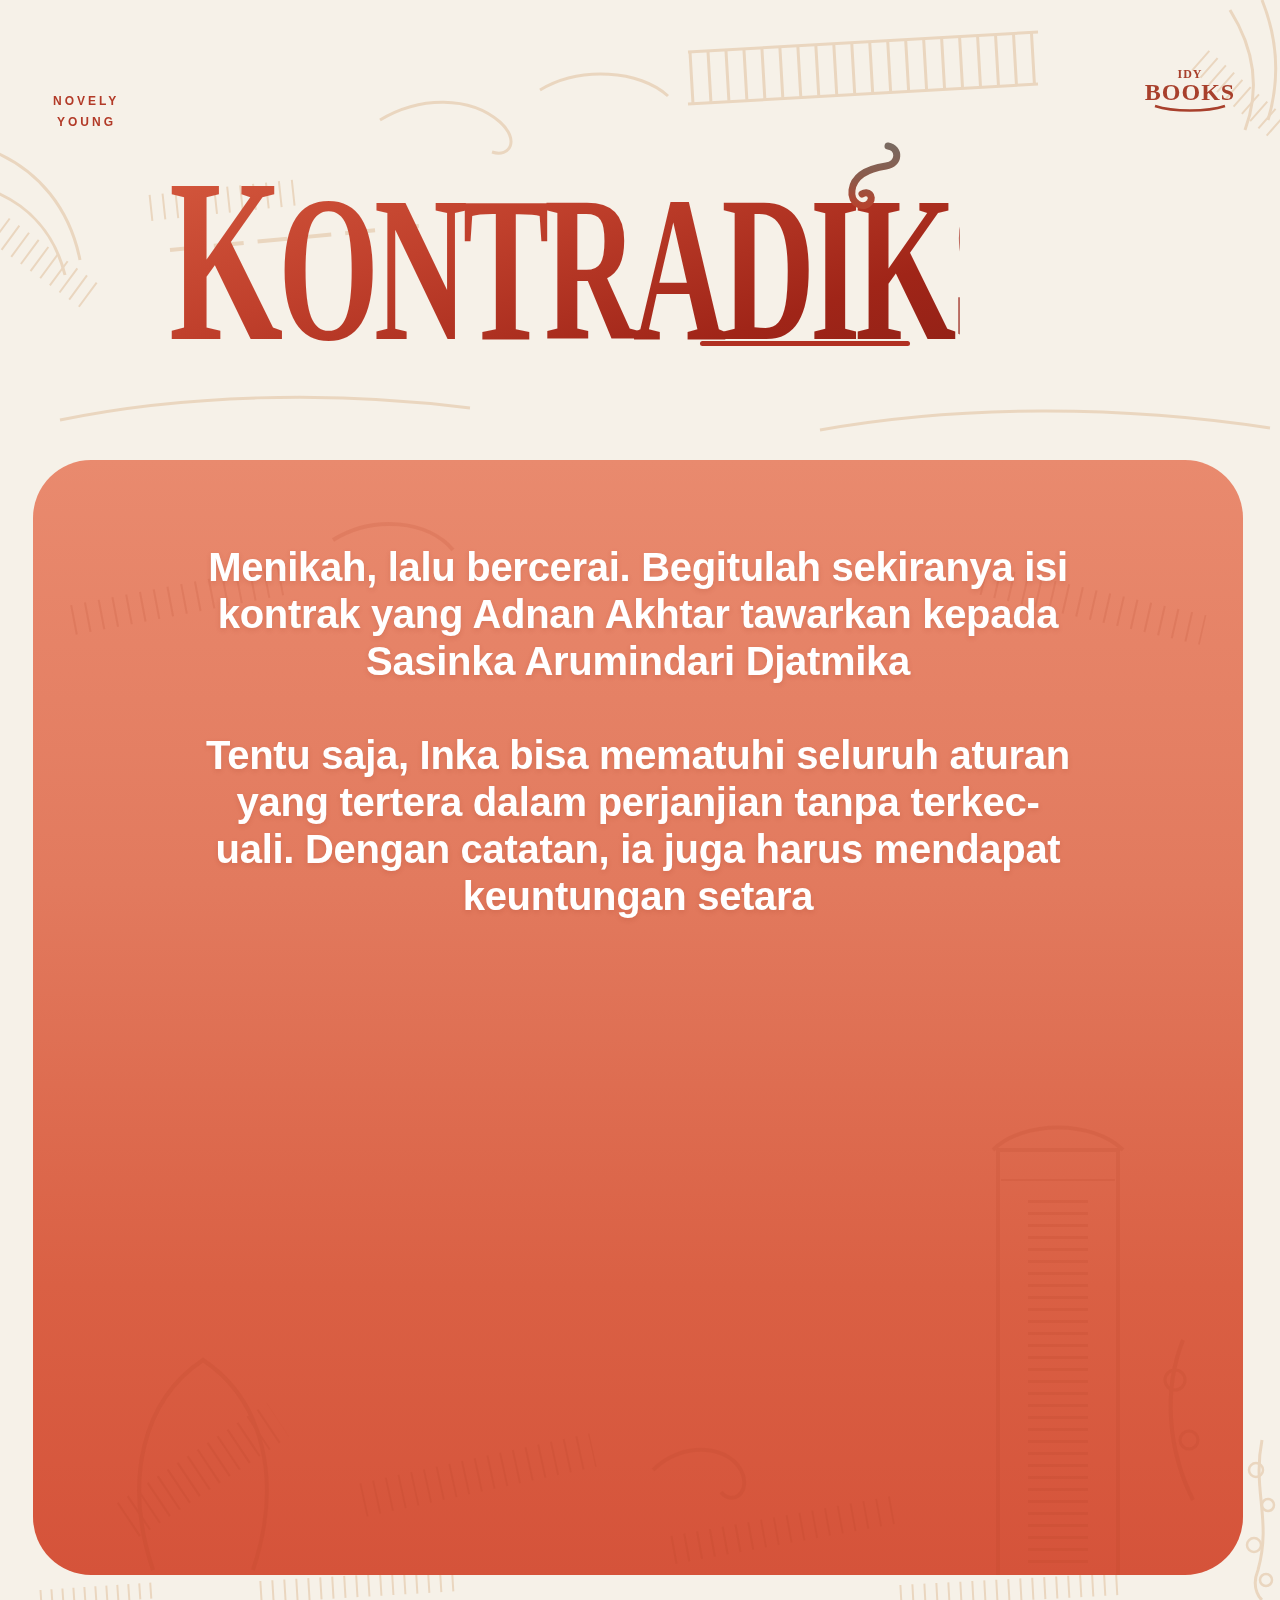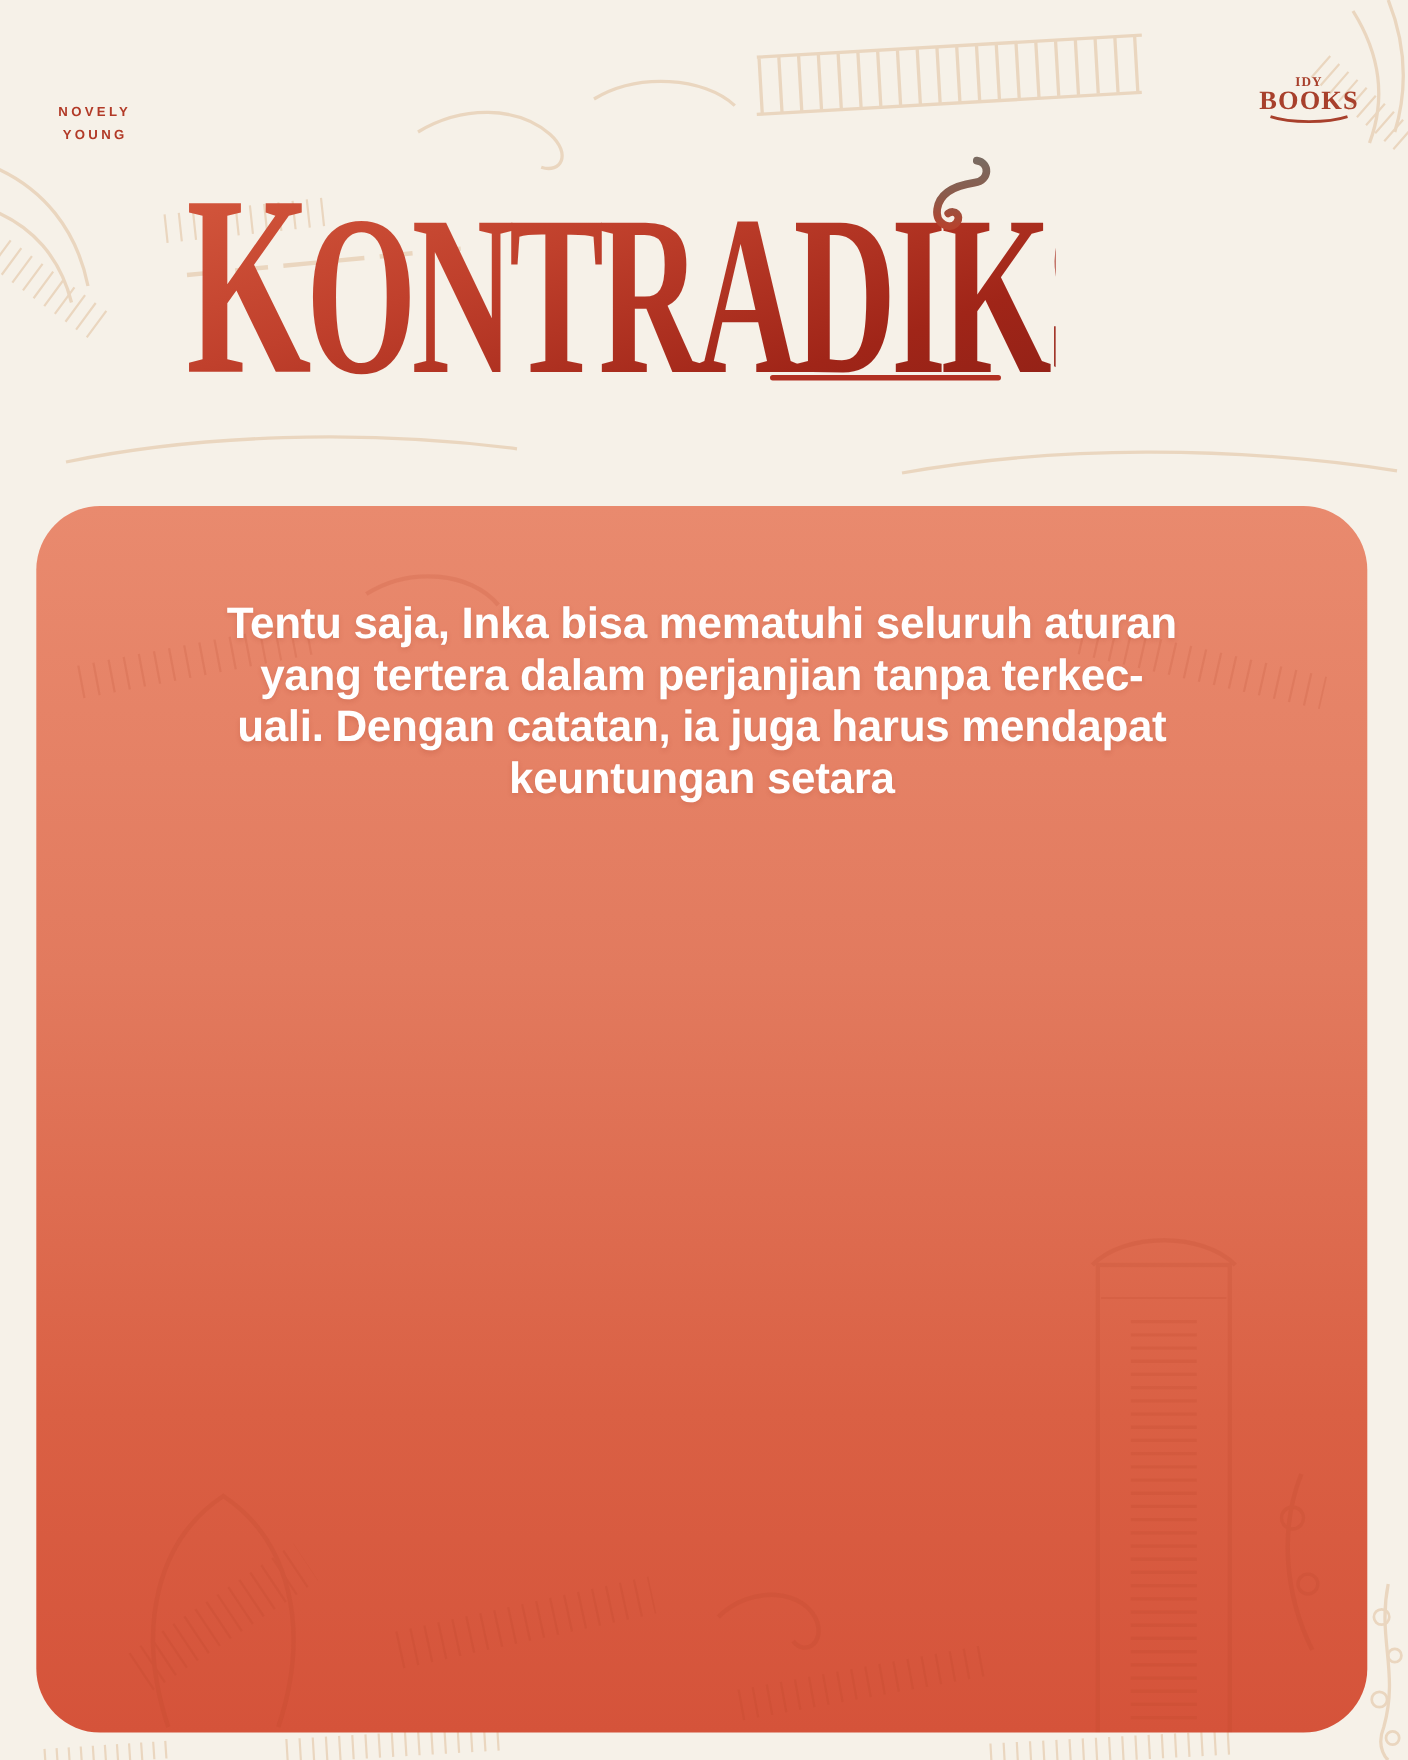--- a/index.html
+++ b/index.html
@@ -139,18 +139,21 @@
 
       <path d="M620,1010 C650,980 700,985 710,1015 C716,1035 698,1045 688,1032" stroke-width="4"></path>
       <path d="M300,80 C340,55 395,60 420,90" stroke-width="4"></path>
 
       <path d="M1150,880 C1130,930 1135,990 1160,1040" stroke-width="4"></path>
       <circle cx="1142" cy="920" r="10" stroke-width="3"></circle>
       <circle cx="1156" cy="980" r="9" stroke-width="3"></circle>
     </g>
   </svg>
   <div class="card-content">
+    <p>Menikah, lalu bercerai. Begitulah sekiranya isi
+kontrak yang Adnan Akhtar tawarkan kepada
+Sasinka Arumindari Djatmika</p>
     <p>Tentu saja, Inka bisa mematuhi seluruh aturan
 yang tertera dalam perjanjian tanpa terkec-
 uali. Dengan catatan, ia juga harus mendapat
 keuntungan setara</p>
   </div>
 </section>
 
 </body></html>

